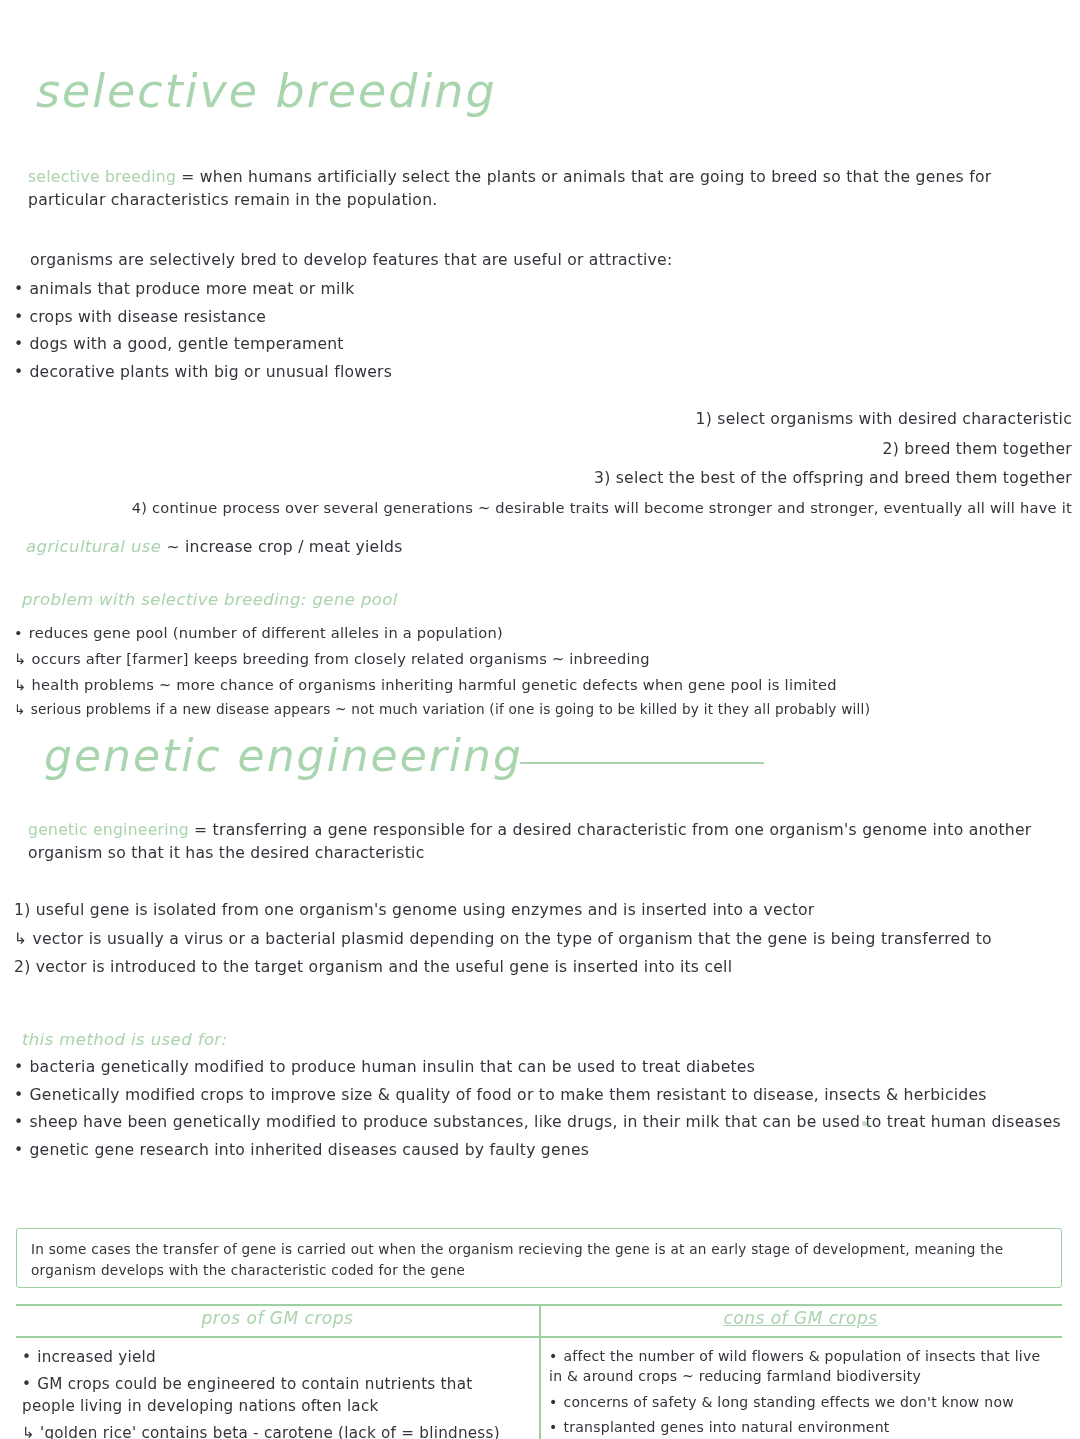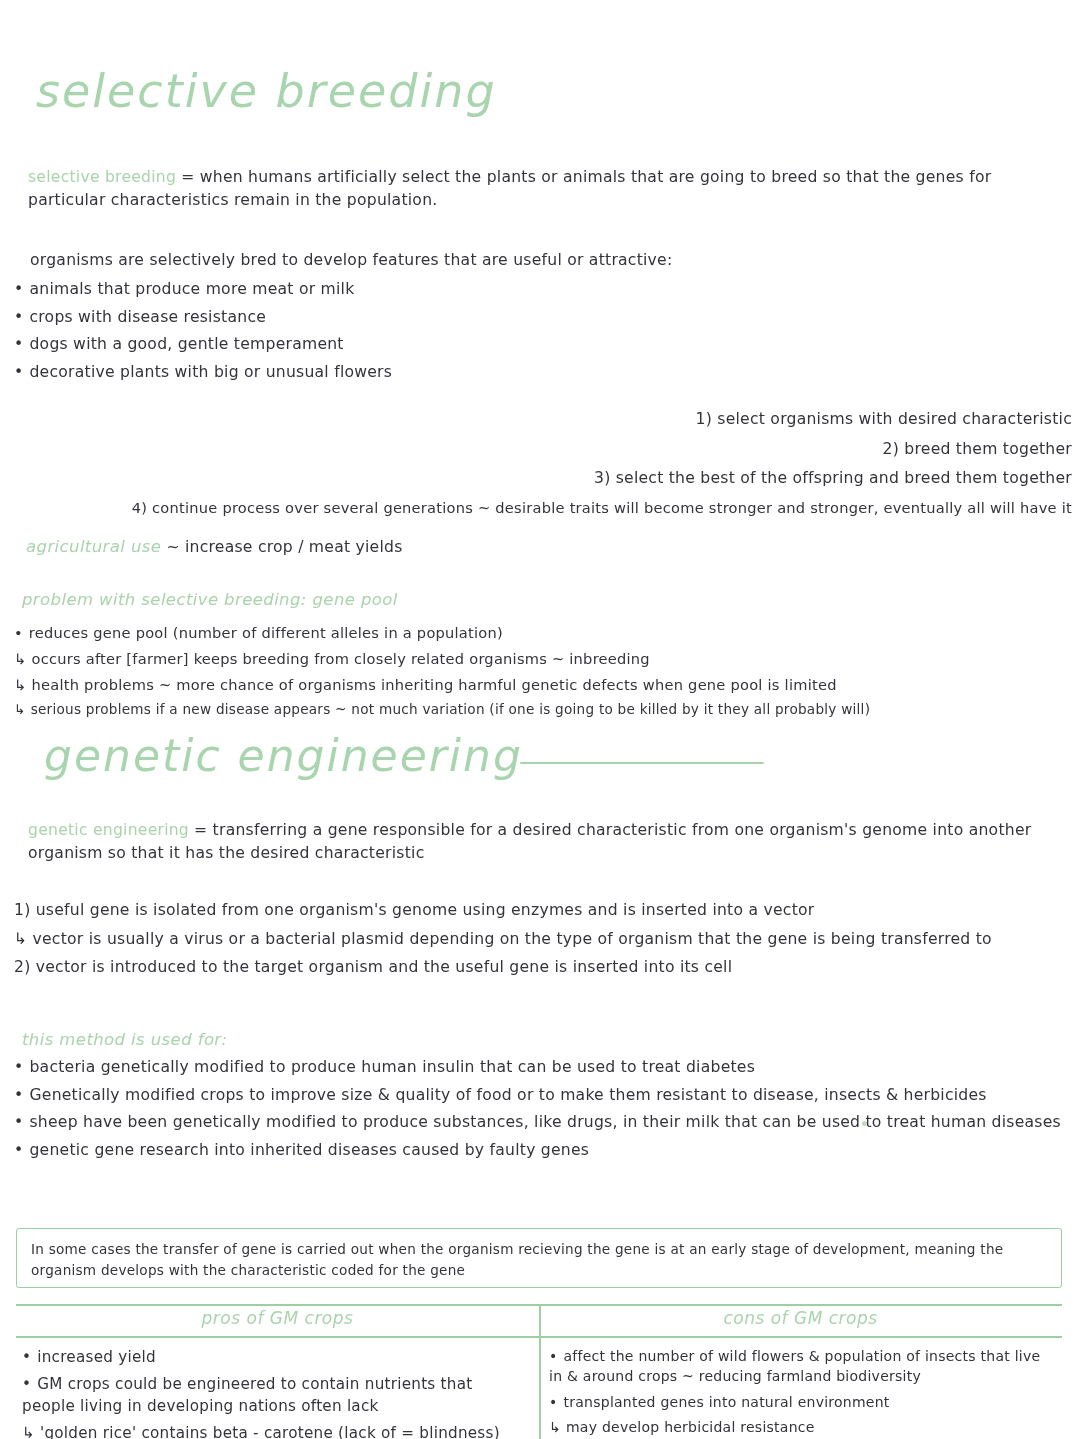--- a/index.html
+++ b/index.html
@@ -209,29 +209,30 @@
     <span class="txt xs">In some cases the transfer of gene is carried out when the organism recieving the gene is at an early stage of development, meaning the organism develops with the characteristic coded for the gene</span>
   </div>
 
   <div class="tbl" style="left:16px; top:1260px; width:1046px; height:175px;">
 
     <div class="tbl-head-rule" style="left:0; top:0; width:1046px;"></div>
     <div class="tbl-head-rule" style="left:0; top:32px; width:1046px;"></div>
     <div class="tbl-v-rule" style="left:523px; top:0; height:175px;"></div>
 
     <div class="col-head" style="position:absolute; left:0; top:4px; width:523px;">pros of GM crops</div>
-    <div class="col-head" style="position:absolute; left:523px; top:4px; width:523px;">cons of GM crops</div>
+    <div class="col-head" style="position:absolute; left:523px; top:4px; width:523px;text-decoration:underline;">cons of GM crops</div>
 
     <ul class="plain cell-list txt" style="position:absolute; left:6px; top:42px; width:505px; font-size:15.2px;">
       <li class="bullet">increased yield</li>
       <li class="bullet">GM crops could be engineered to contain nutrients that people living in developing nations often lack</li>
       <li class="arrow">'golden rice' contains beta - carotene (lack of = blindness)</li>
       <li class="bullet">GM crops are already being grown with no problems</li>
     </ul>
 
     <ul class="plain cell-list txt" style="position:absolute; left:533px; top:42px; width:505px; font-size:14px;">
       <li class="bullet">affect the number of wild flowers &amp; population of insects that live in &amp; around crops ~ reducing farmland biodiversity</li>
+      <li class="bullet">concerns of safety &amp; long standing effects we don't know now</li>
       <li class="bullet">transplanted genes into natural environment</li>
       <li class="arrow">may develop herbicidal resistance</li>
     </ul>
   </div>
 
 </div>
 
 </body></html>

